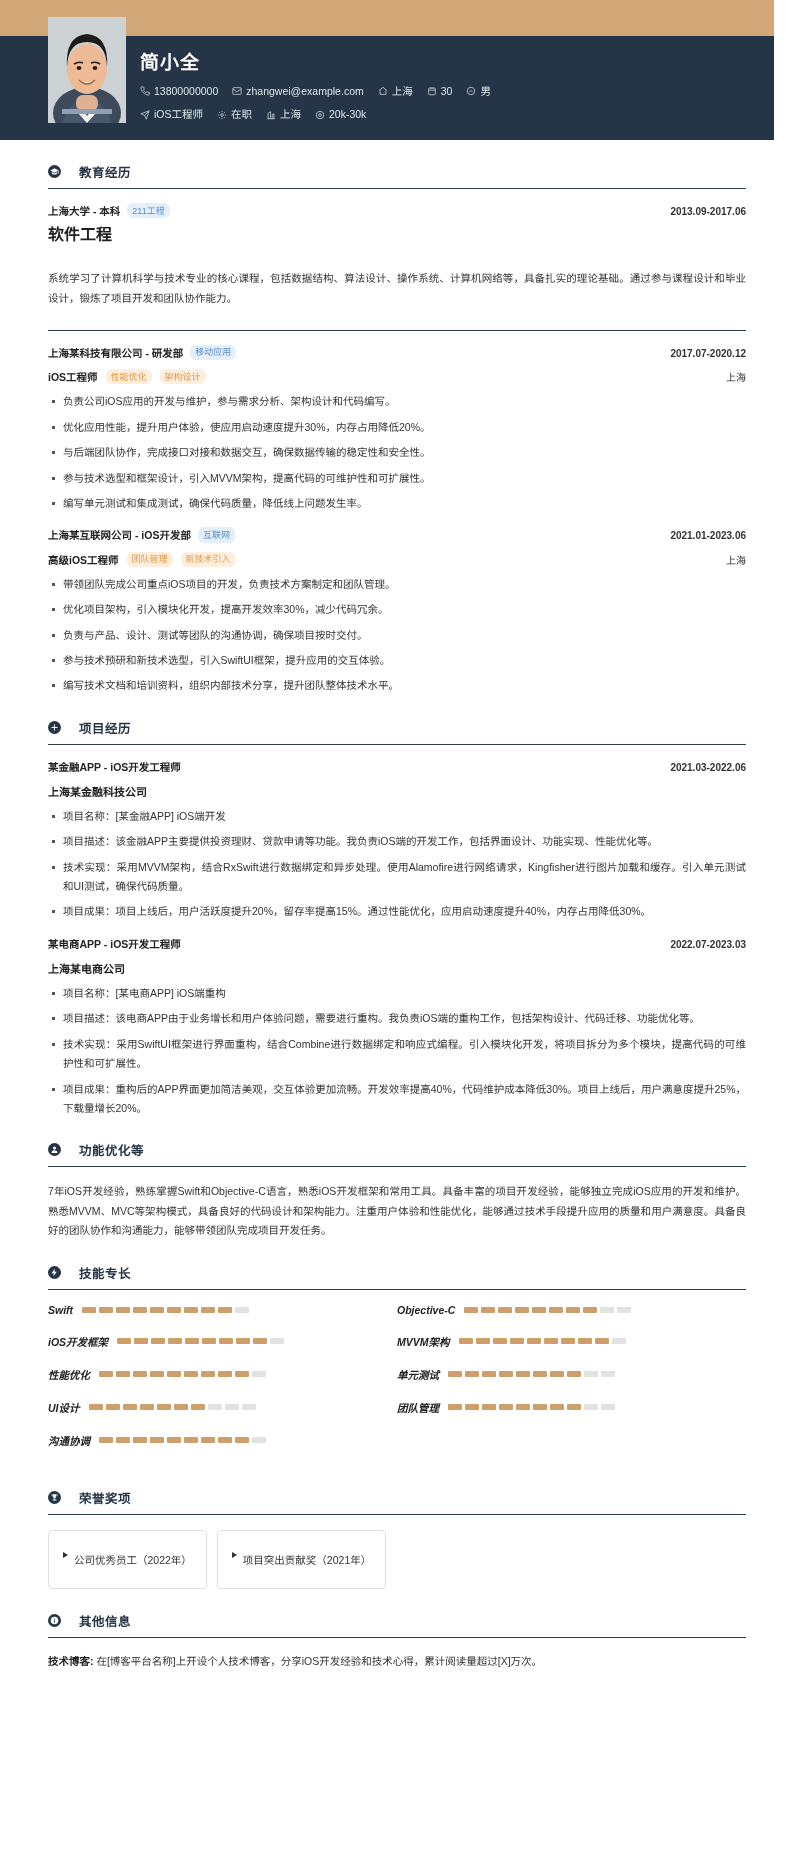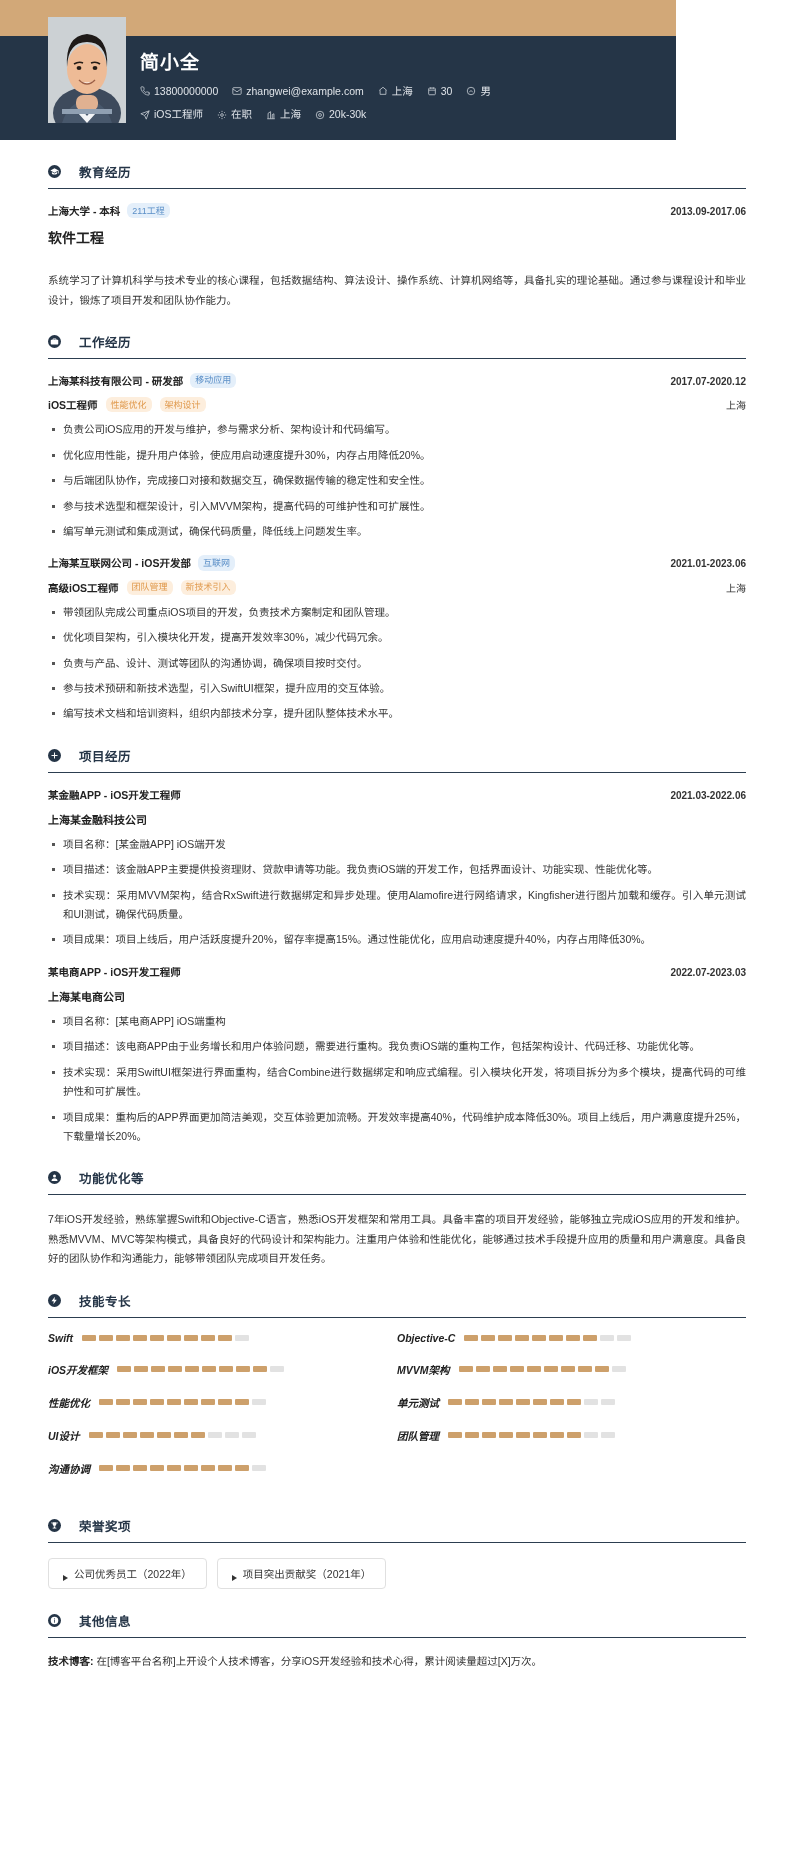--- a/index.html
+++ b/index.html
@@ -5,21 +5,21 @@
   * { box-sizing: border-box; margin: 0; padding: 0; }
   html, body {
     width: 794px;
     background: #ffffff;
     font-family: "Liberation Sans", "DejaVu Sans", sans-serif;
     color: #333;
   }
   body { width: 794px; min-height: 1851px; position: relative; }
 
   
-  .hdr-wrap { position: relative; width: 676px; height: 140px; }
+  .hdr-wrap { position: relative; width: 774px; height: 140px; }
   .hdr-band {
     position: absolute; top: 0; left: 0; width: 100%; height: 36px;
     background: #d2a878;
   }
   .hdr-main {
     position: absolute; top: 36px; left: 0; width: 100%; height: 104px;
     background: #253547;
   }
   .photo {
     position: absolute; left: 48px; top: 17px;
@@ -65,21 +65,21 @@
   }
   .sec-rule { height: 1px; background: #2c3e50; width: 100%; }
 
   .entry { margin-top: 14px; }
   .row-tb { display: flex; align-items: baseline; justify-content: space-between; gap: 10px; }
   .ttl { font-size: 10.5px; font-weight: bold; color: #222; display: flex; align-items: center; flex-wrap: wrap; gap: 7px; }
   .meta { font-size: 10px; font-weight: bold; color: #333; white-space: nowrap; }
   .sub-row { display: flex; align-items: baseline; justify-content: space-between; gap: 10px; margin-top: 9px; }
   .sub { font-size: 10.5px; font-weight: bold; color: #222; display: flex; align-items: center; flex-wrap: wrap; gap: 8px; }
   .loc { font-size: 10px; color: #333; white-space: nowrap; }
-  .major { font-size: 14px; font-weight: bold; color: #222; margin-top: 9px; }
+  .major { font-size: 16px; font-weight: bold; color: #222; margin-top: 3px; }
   .company { font-size: 11px; font-weight: bold; color: #222; margin-top: 9px; }
 
   .tag { font-size: 9px; font-weight: normal; padding: 1.5px 5px; border-radius: 6px; line-height: 1.35; }
   .tag-blue { background: #e4effa; color: #5b8fc7; }
   .tag-orange { background: #fdeedd; color: #e09a4e; }
 
   .desc { font-size: 10.5px; color: #333; line-height: 1.85; margin-top: 24px; text-align: justify; }
 
   ul.blist { list-style: none; margin-top: 8px; }
   ul.blist li {
@@ -99,23 +99,23 @@
     margin-bottom: 18px; padding-right: 18px; font-style: italic;
   }
   .skill-name { font-size: 10.5px; font-weight: bold; color: #222; white-space: nowrap; margin-right: 9px; }
   .bar { display: flex; gap: 3px; }
   .seg { width: 14px; height: 6px; border-radius: 1px; background: #e2e2e2; }
   .seg.on { background: #cda06b; }
 
   
   .awards { display: flex; flex-wrap: wrap; gap: 10px; margin-top: 15px; }
   .award {
-    display: flex; align-items: flex-end; gap: 6px;
+    display: flex; align-items: flex-start; gap: 6px;
     border: 1px solid #e0e0e0; border-radius: 4px;
-    padding: 7px 14px; font-size: 10.5px; color: #333; background: #fff;
+    padding: 21px 14px; font-size: 10.5px; color: #333; background: #fff;
   }
   .award .tri {
     width: 0; height: 0; border-left: 5px solid #333;
     border-top: 3.5px solid transparent; border-bottom: 3.5px solid transparent;
   }
 
   
   .other-line { font-size: 10.5px; color: #333; line-height: 1.85; margin-top: 14px; }
   .other-line b { color: #222; }
 </style>
@@ -256,28 +256,20 @@
           <span class="tag tag-blue">211工程</span>
         </div>
         <div class="meta">2013.09-2017.06</div>
       </div>
       <div class="major">软件工程</div>
       <div class="desc">系统学习了计算机科学与技术专业的核心课程，包括数据结构、算法设计、操作系统、计算机网络等，具备扎实的理论基础。通过参与课程设计和毕业设计，锻炼了项目开发和团队协作能力。</div>
     </div>
   </div>
 
   <div class="sec">
-    <div class="sec-head">
-      <span class="sec-ic">
-        <svg width="9" height="9" viewBox="0 0 24 24" fill="#fff">
-            <path d="M9 4h6a2 2 0 0 1 2 2v1h3a2 2 0 0 1 2 2v9a2 2 0 0 1-2 2H4a2 2 0 0 1-2-2V9a2 2 0 0 1 2-2h3V6a2 2 0 0 1 2-2zm0 3h6V6H9v1z"></path>
-          </svg>
-      </span>
-      <span class="sec-title">工作经历</span>
-    </div>
     <div class="sec-rule"></div>
 
     <div class="entry">
       <div class="row-tb">
         <div class="ttl">
           <span>上海某科技有限公司 - 研发部</span>
           <span class="tag tag-blue">移动应用</span>
         </div>
         <div class="meta">2017.07-2020.12</div>
       </div>

